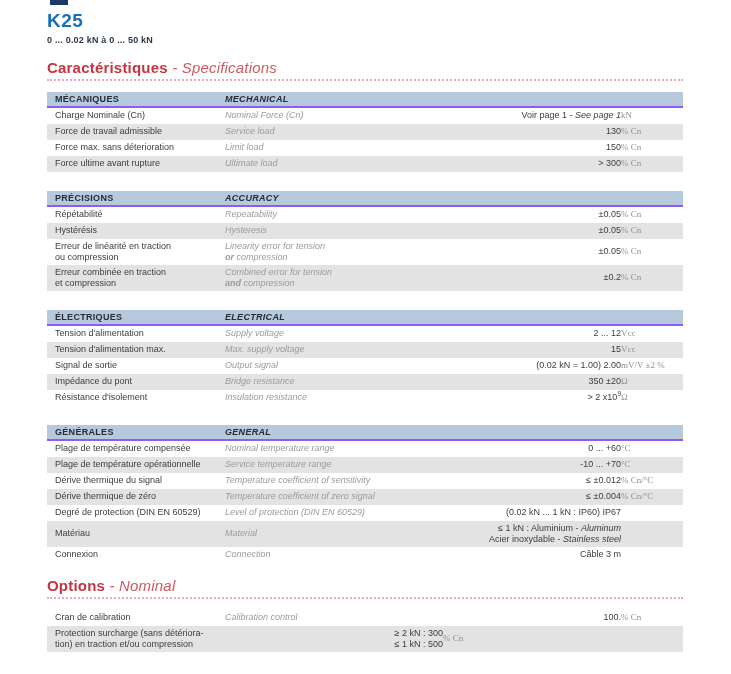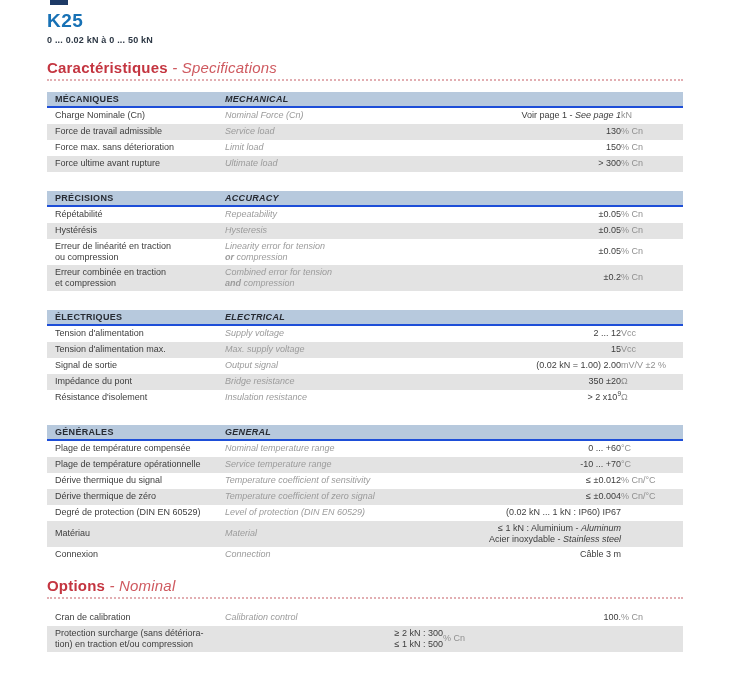--- a/index.html
+++ b/index.html
@@ -55,42 +55,42 @@
     border-top: 2px dotted #e2aeb2;
     height: 0;
   }
   .spec-table { margin-top: 11px; width: 636px; }
   .table-gap { height: 8px; }
   .thead {
     display: grid;
     grid-template-columns: 178px 218px 1fr 62px;
     align-items: center;
     background: #b7c9dd;
-    border-bottom: 2px solid #1d4ed8;
+    border-bottom: 2px solid #8b5cf6;
     min-height: 16px;
     font-size: 9px;
     font-weight: bold;
     color: #272b33;
   }
   .thead .h-fr { padding-left: 8px; letter-spacing: 0.3px; }
   .thead .h-en { font-style: italic; letter-spacing: 0.3px; }
   .trow {
     display: grid;
     grid-template-columns: 178px 218px 1fr 62px;
     align-items: center;
     min-height: 16px;
     padding: 2px 0;
     font-size: 9px;
     line-height: 11px;
   }
   .trow.shade { background: #e3e3e3; }
   .c-fr { padding-left: 8px; color: #3d3d3d; white-space: pre-line; }
   .c-en { color: #9b9b9b; font-style: italic; white-space: pre-line; }
   .c-val { color: #3d3d3d; text-align: right; padding-right: 0; white-space: pre-line; }
-  .c-unit { color: #909090; white-space: pre-line; }
+  .c-unit { color: #909090; white-space: pre-line; font-family: Liberation Serif, serif; }
   .st-i { font-style: italic; }
   .st-b { font-weight: bold; }
   .st-sup { vertical-align: super; font-size: 6.5px; line-height: 0; }
 </style>
 </head>
 <body>
 
 <div class="page">
   <div class="top-tab"></div>
   <h1 class="product-title">K25</h1>

